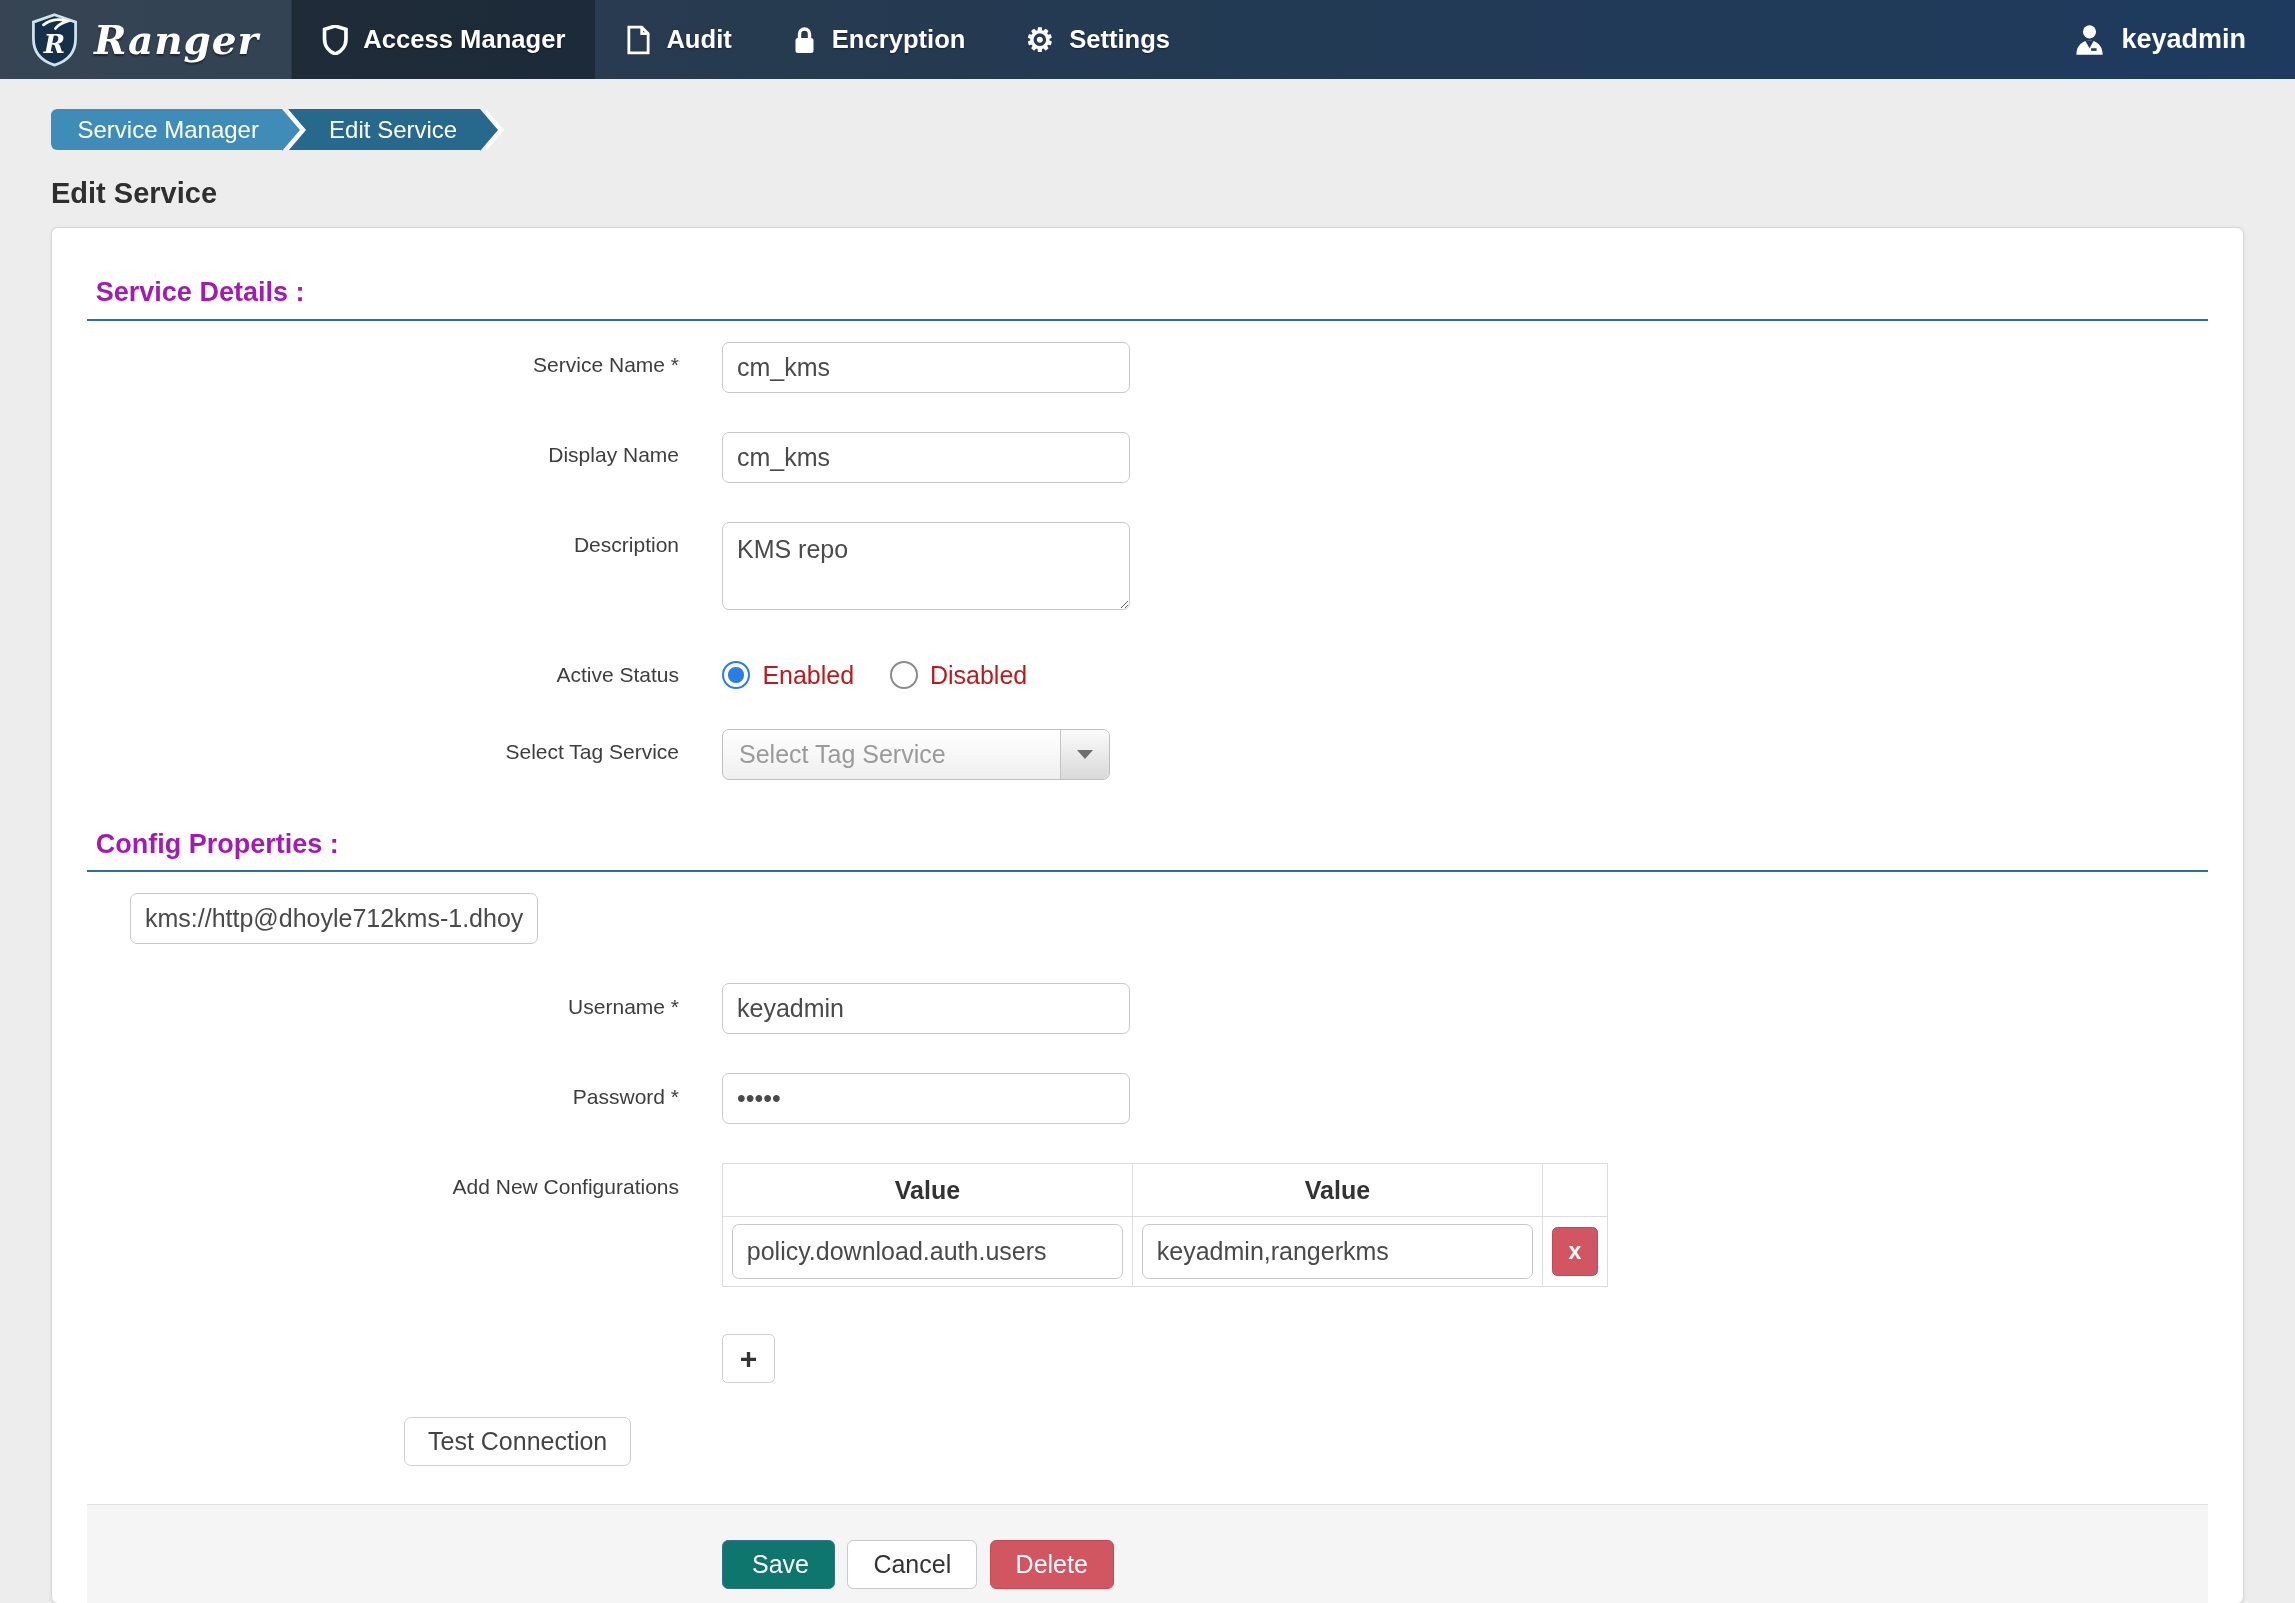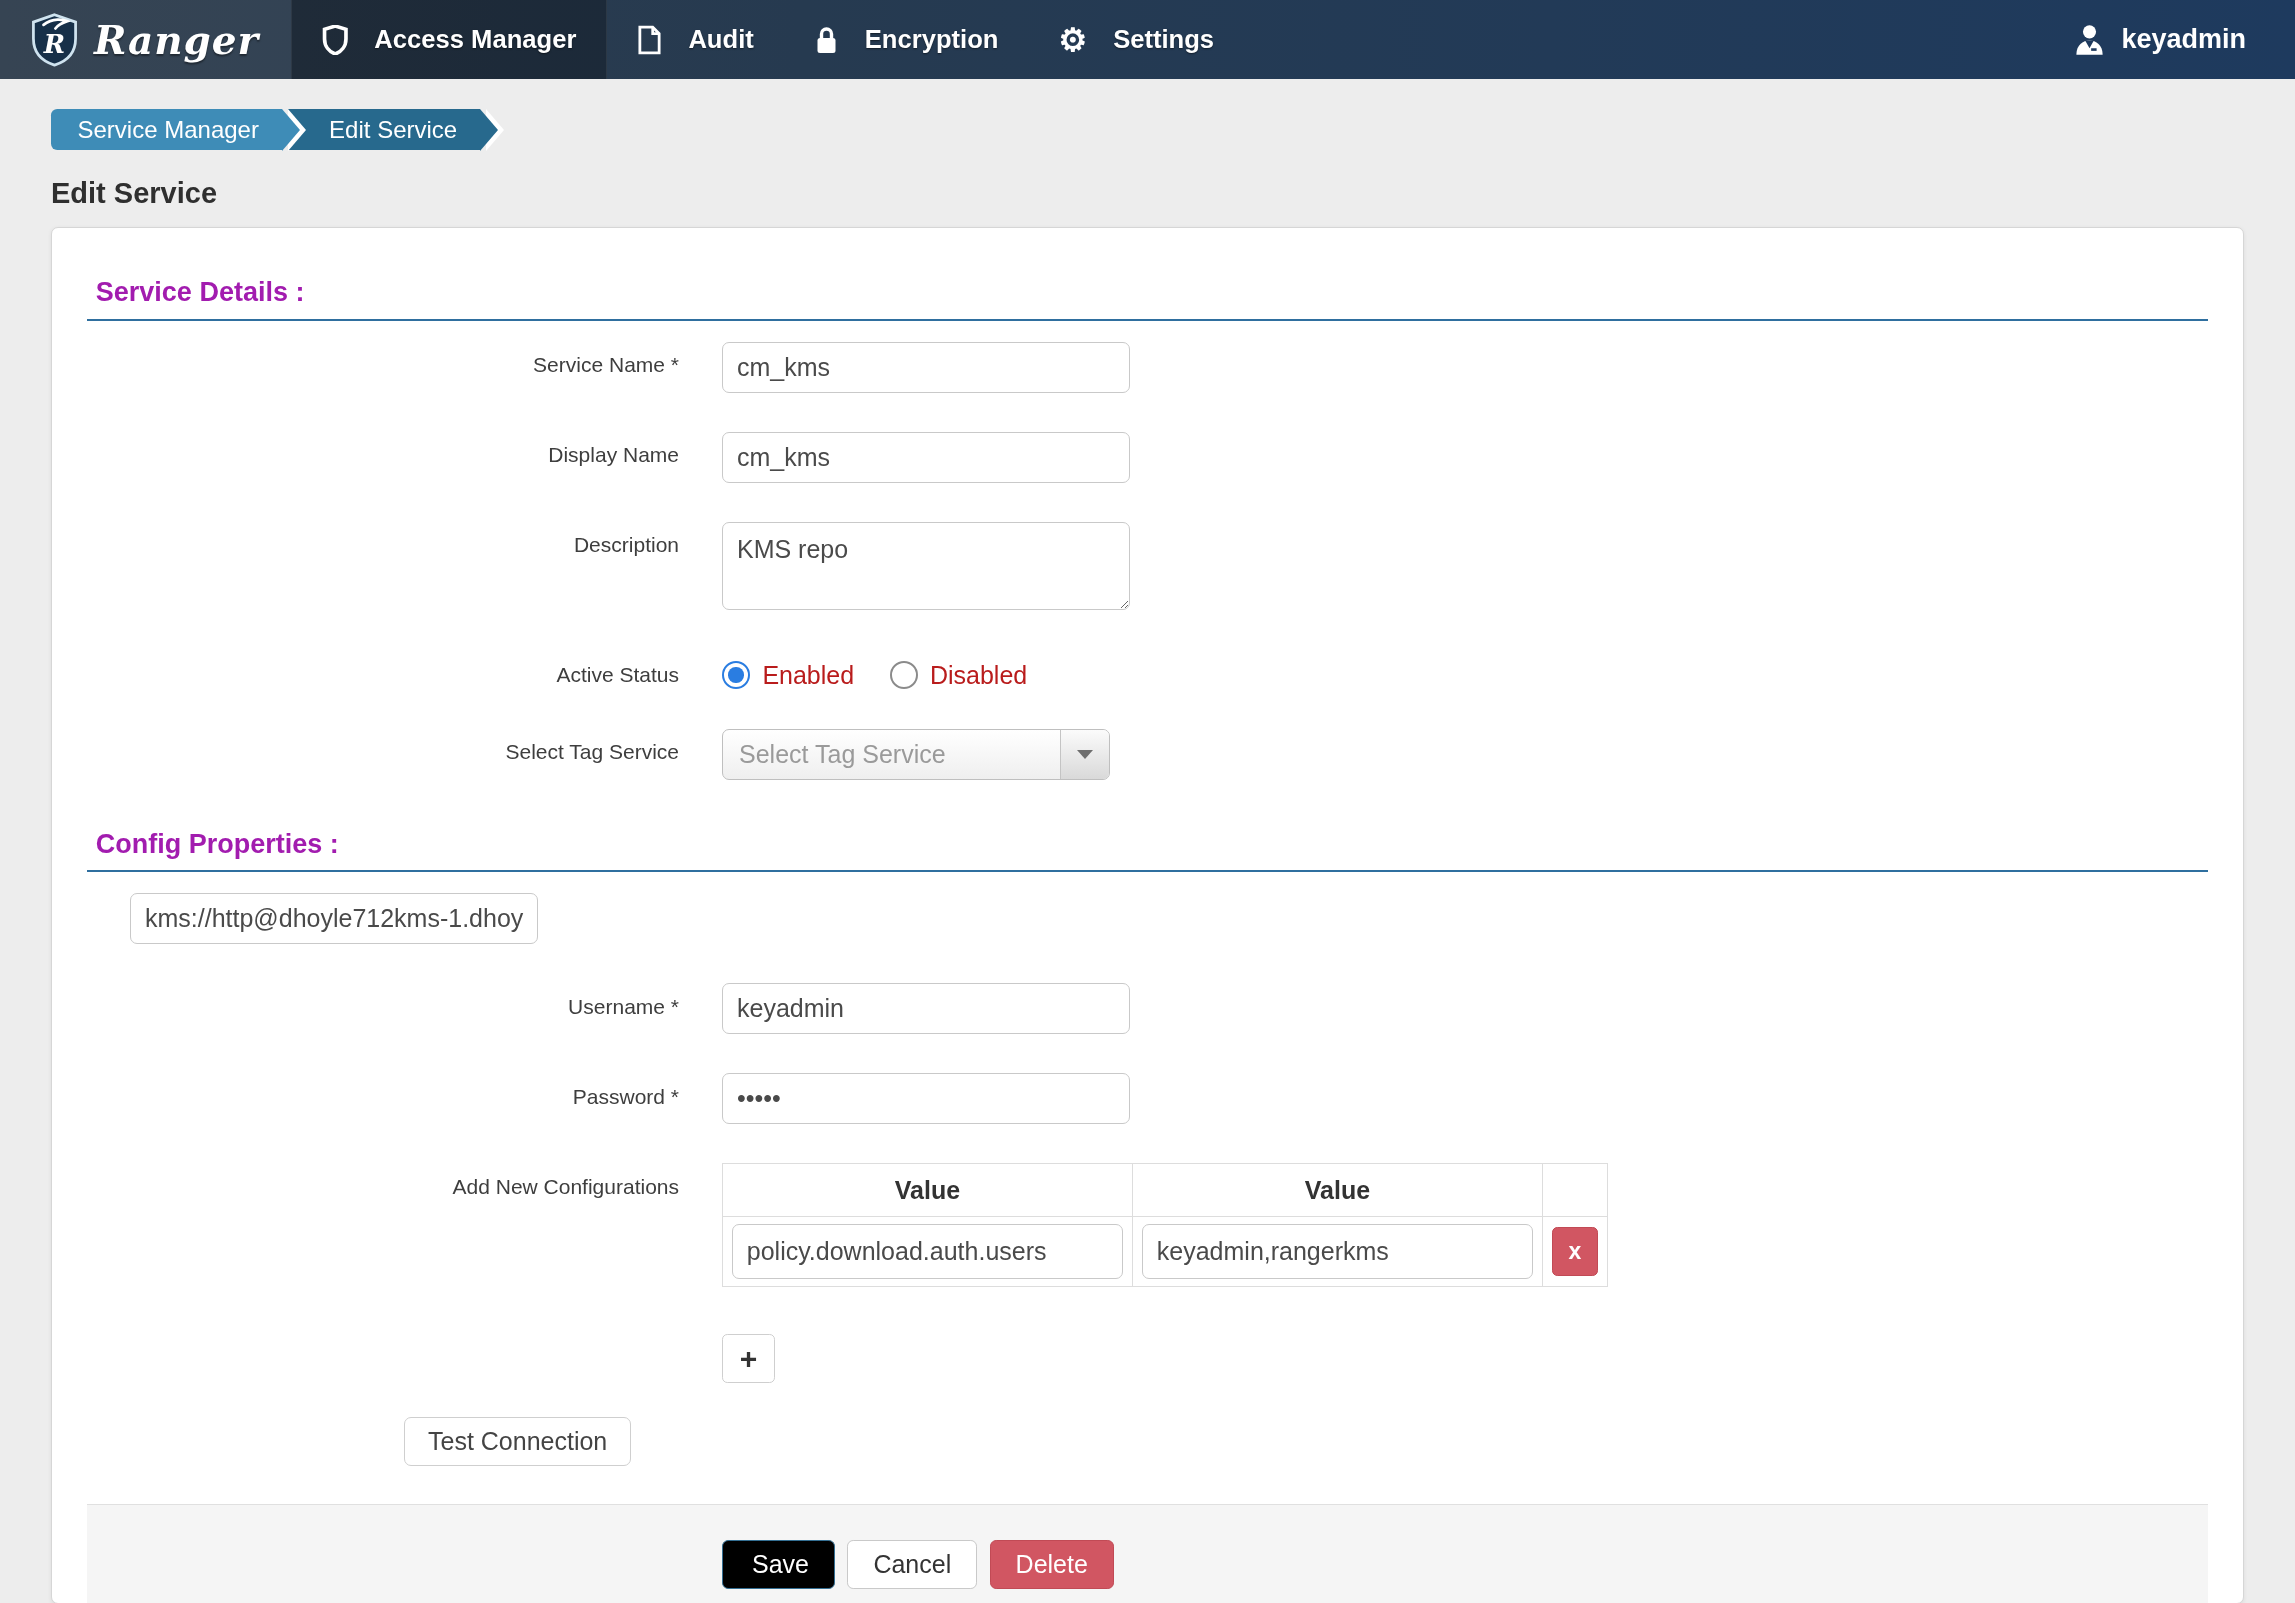--- a/index.html
+++ b/index.html
@@ -19,21 +19,21 @@
   }
   .brand {
     display:flex; align-items:center; gap:12.4px;
     padding:0 32px 0 26.5px; background:rgba(255,255,255,0.04);
   }
   .brand-name {
     font-family:"DejaVu Serif", serif; font-style:italic; font-weight:bold;
     color:#fff; font-size:39px; letter-spacing:0.9px; text-shadow:0 1.8px 1.8px rgba(0,0,0,.4);
   }
   .nav-item {
-    display:flex; align-items:center; gap:26px;
+    display:flex; align-items:center; gap:15px;
     padding:0 30px; color:#fff; font-weight:bold; font-size:25.6px;
     text-shadow:0 0.9px 1.8px rgba(0,0,0,.5); cursor:pointer;
   }
   .nav-item.active {
     background:rgba(0,0,0,0.28);
     border-left:0.9px solid rgba(255,255,255,0.07);
     border-right:0.9px solid rgba(255,255,255,0.07);
   }
   .nav-spacer { flex:1; }
   .nav-user {
@@ -140,21 +140,21 @@
   }
 
   
   .form-footer {
     margin-top:38px; background:#f5f5f5; border-top:1.8px solid #e0e0e0;
     height:116px; padding:35px 0 0 635px; display:flex; gap:12.4px; align-items:flex-start;
   }
   .btn { height:49px; border-radius:6.2px; font-size:25px; padding:0 25px; cursor:pointer;
          display:inline-flex; align-items:center; justify-content:center; border:1.8px solid transparent;
          font-family:"Liberation Sans", sans-serif; }
-  .btn-save { background:#000000; border-color:#346f93; color:#fff;padding-left:29px; }
+  .btn-save { background:#0f766e; border-color:#346f93; color:#fff;padding-left:29px; }
   .btn-cancel { background:#fff; border-color:#c9c9c9; color:#333; }
   .btn-delete { background:#d15662; border-color:#c14a55; color:#fff; }
 
   svg { display:block; }
 </style>
 </head>
 <body>
 
 <div class="navbar">
   <div class="brand">

